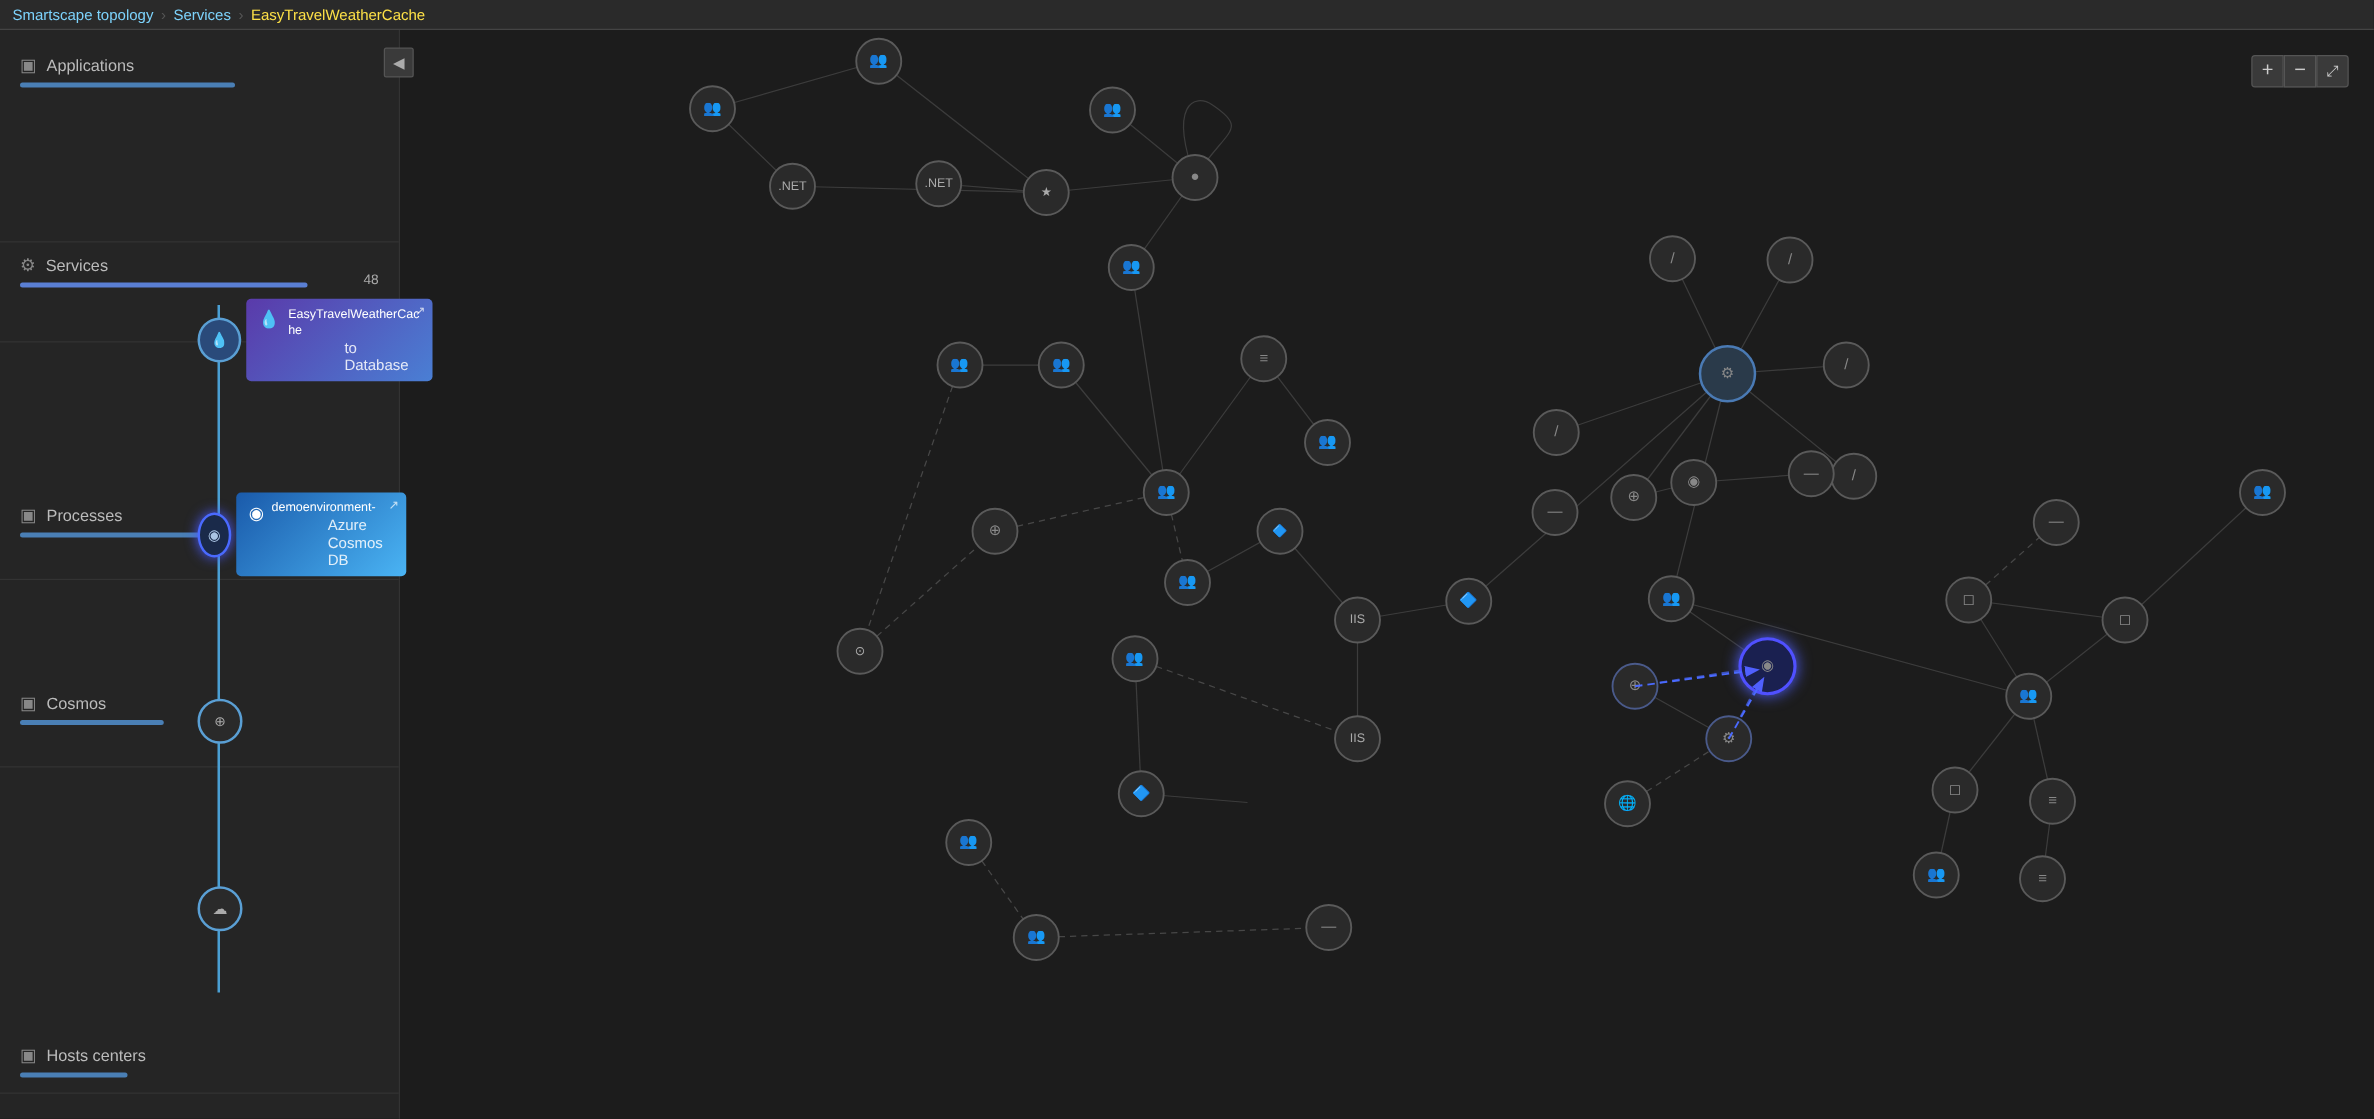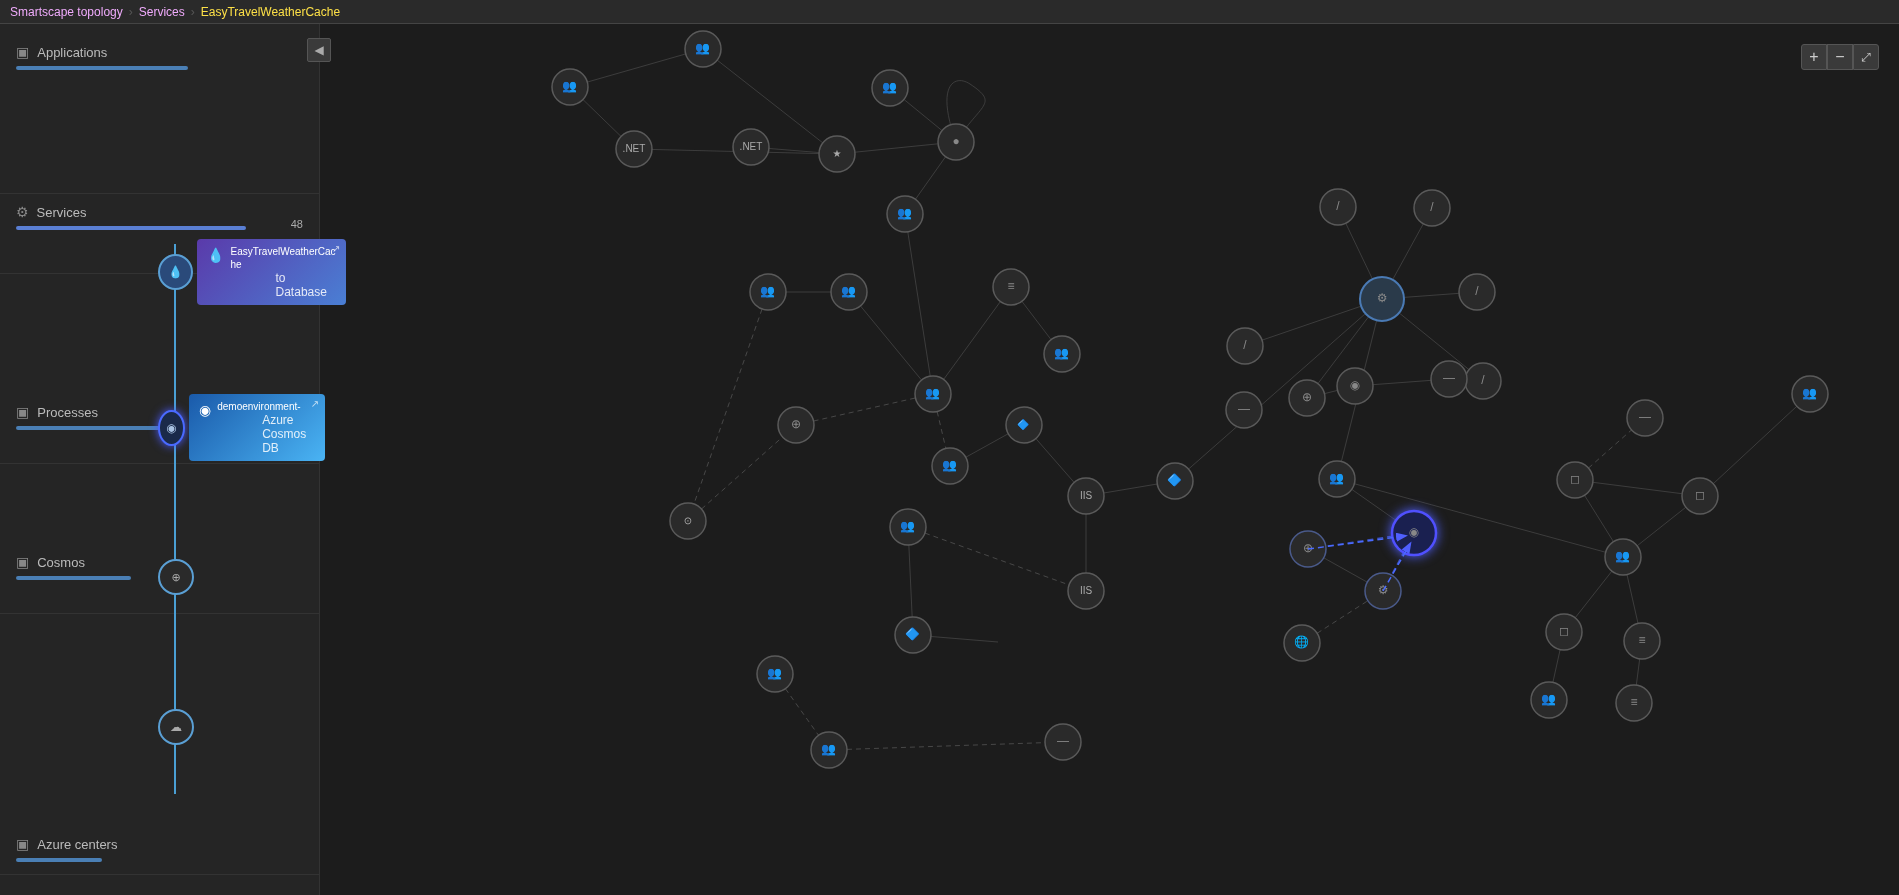--- a/index.html
+++ b/index.html
@@ -20,21 +20,21 @@
       background: #2a2a2a;
       display: flex;
       align-items: center;
       padding: 0 10px;
       gap: 0;
       z-index: 100;
       border-bottom: 1px solid #444;
     }
     .breadcrumb-item {
       font-size: 12px;
-      color: #f0abfc;
+      color: #7dd3fc;
       display: flex;
       align-items: center;
       gap: 4px;
     }
     .breadcrumb-sep {
       color: #555;
       margin: 0 6px;
       font-size: 12px;
     }
     .breadcrumb-item.active { color: #fde047; }
@@ -267,21 +267,21 @@
     <div class="section-header">
       <span class="icon">▣</span>
       <span class="section-title">Cosmos</span>
     </div>
     <div class="section-bar" style="width:40%;"></div>
   </div>
 
   <div class="sidebar-section" style="position:absolute; bottom:20px; left:0; right:0;">
     <div class="section-header">
       <span class="icon">▣</span>
-      <span class="section-title">Azure centers</span>
+      <span class="section-title">Hosts centers</span>
     </div>
     <div class="section-bar" style="width:30%;"></div>
   </div>
 
   <div class="connection-line"></div>
 
   <div style="position:absolute; top:215px; left:158px; display:flex; align-items:center; z-index:25;">
     <div class="node-circle active" style="background:#2a4a7a; border-color:#5a9fd4;">
       <span style="font-size:12px; color:#7ab4e4;">💧</span>
     </div>

